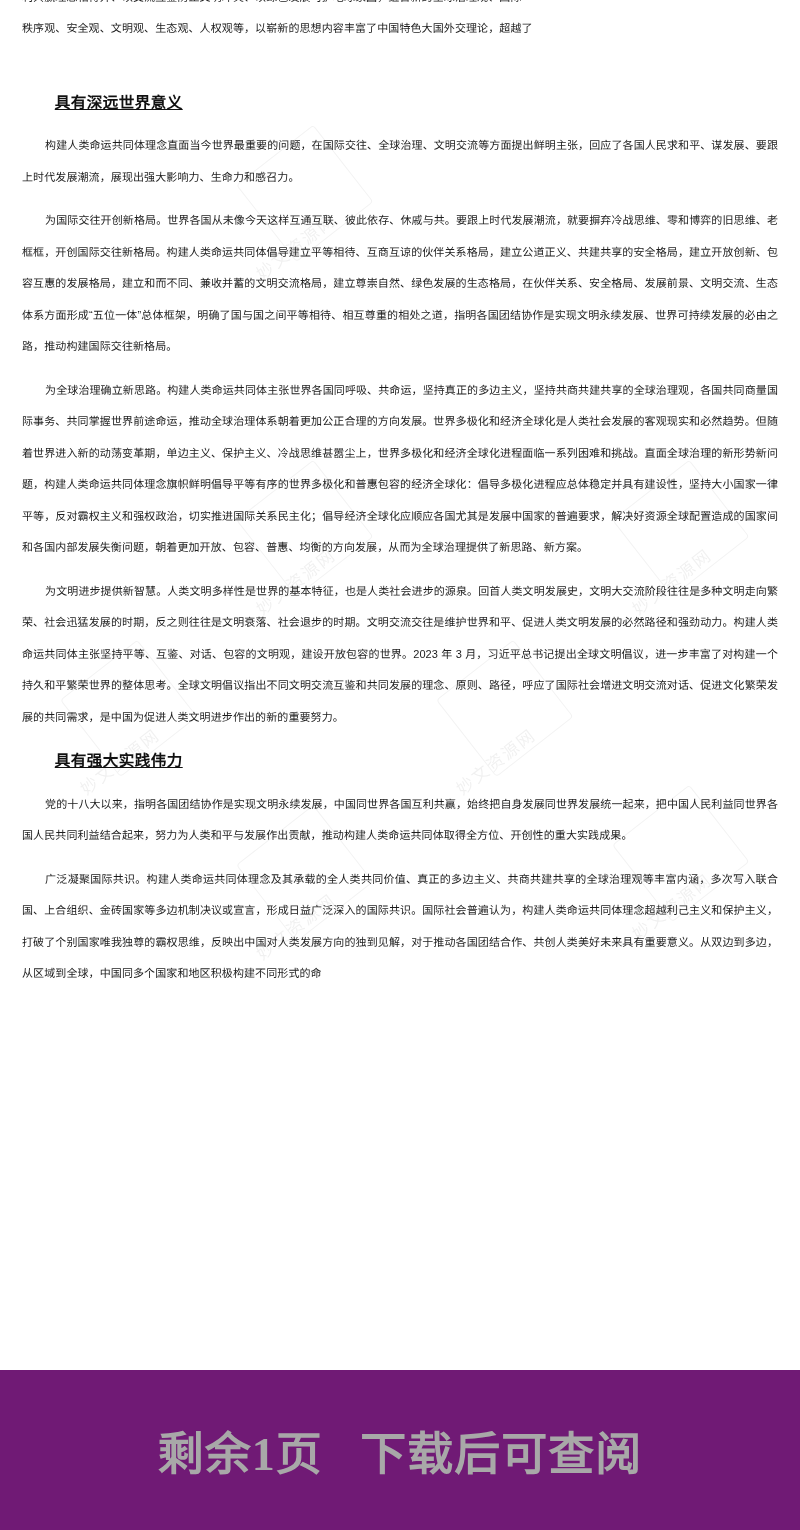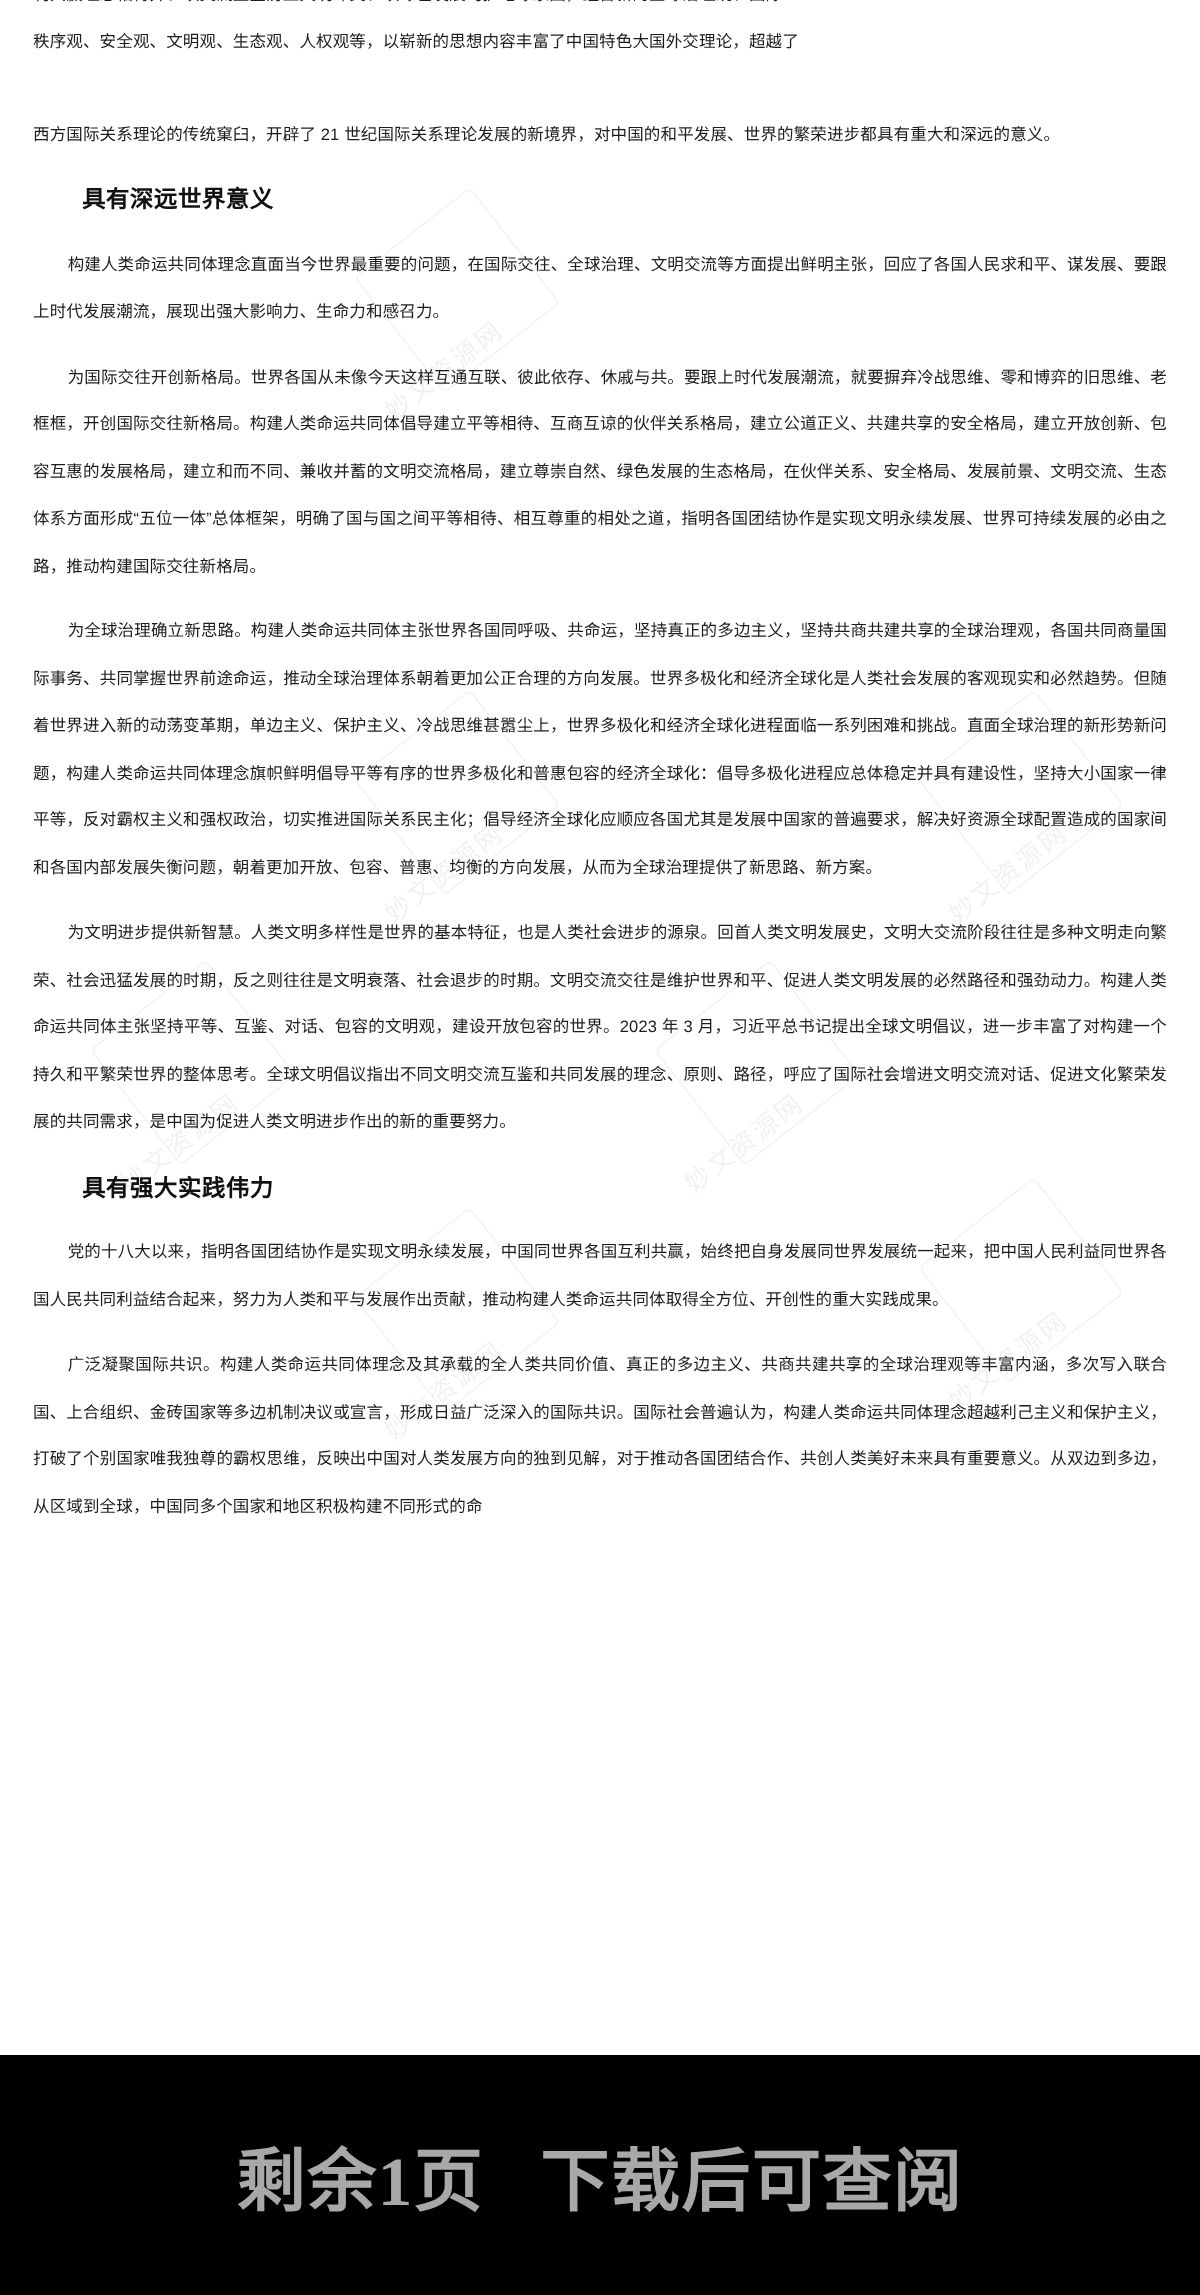--- a/index.html
+++ b/index.html
@@ -90,36 +90,37 @@
   .section-heading {
     position: relative;
     z-index: 1;
     font-size: 15.6px;
     line-height: 31.5px;
     font-weight: bold;
     color: #111111;
     text-indent: 2.1em;
     margin: 0;
     letter-spacing: 0.4px;
+    text-decoration: underline;
   }
 
   .indent { text-indent: 2.1em; }
 
   
   .paywall {
     position: absolute;
     left: 0;
     right: 0;
     bottom: 0;
     height: 160px;
     display: flex;
     align-items: center;
     justify-content: center;
     z-index: 2;
-    background: #000000;
+    background: #701a75;
   }
   .paywall-text {
     font-family: "Liberation Serif", "DejaVu Serif", serif;
     font-weight: bold;
     font-size: 46px;
     color: #a8a8a8;
     letter-spacing: 1px;
     white-space: pre;
     user-select: none;
   }
@@ -155,21 +156,20 @@
   <div class="doc-body">
 
     <div class="clipped-line-wrap">
       <div class="text-line">利共赢理念相待并、以交流互鉴防止文明冲突、以绿色发展呵护地球家园，蕴含新的全球治理观、国际</div>
     </div>
 
     <p class="text-line">秩序观、安全观、文明观、生态观、人权观等，以崭新的思想内容丰富了中国特色大国外交理论，超越了</p>
 
     <div class="para-gap"></div>
 
-    <p class="para">西方国际关系理论的传统窠臼，开辟了 21 世纪国际关系理论发展的新境界，对中国的和平发展、世界的繁荣进步都具有重大和深远的意义。</p>
 
     <div class="para-gap-sm"></div>
 
     <h2 class="section-heading">具有深远世界意义</h2>
 
     <div class="para-gap-sm"></div>
 
     <p class="para indent">构建人类命运共同体理念直面当今世界最重要的问题，在国际交往、全球治理、文明交流等方面提出鲜明主张，回应了各国人民求和平、谋发展、要跟上时代发展潮流，展现出强大影响力、生命力和感召力。</p>
 
     <div class="para-gap-sm"></div>

